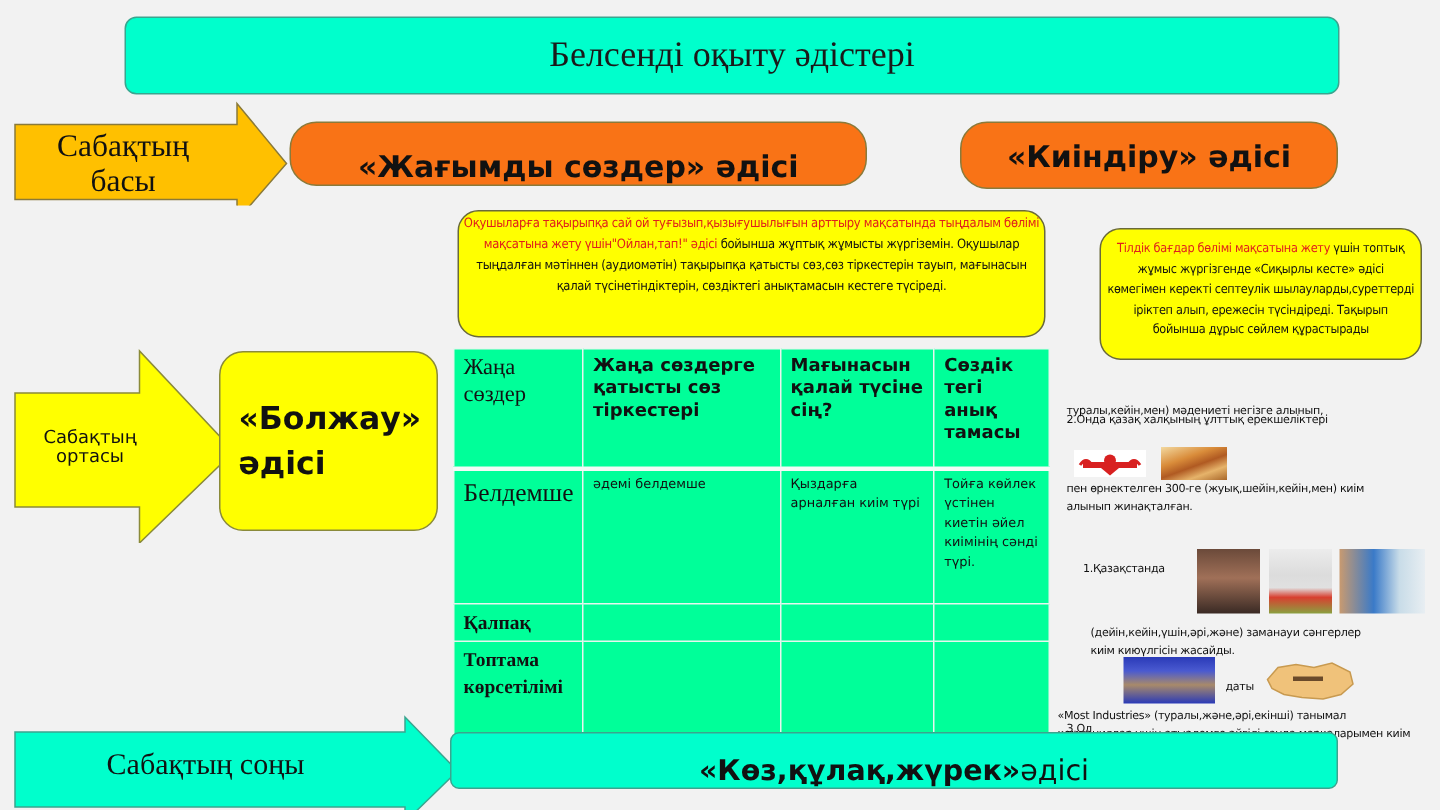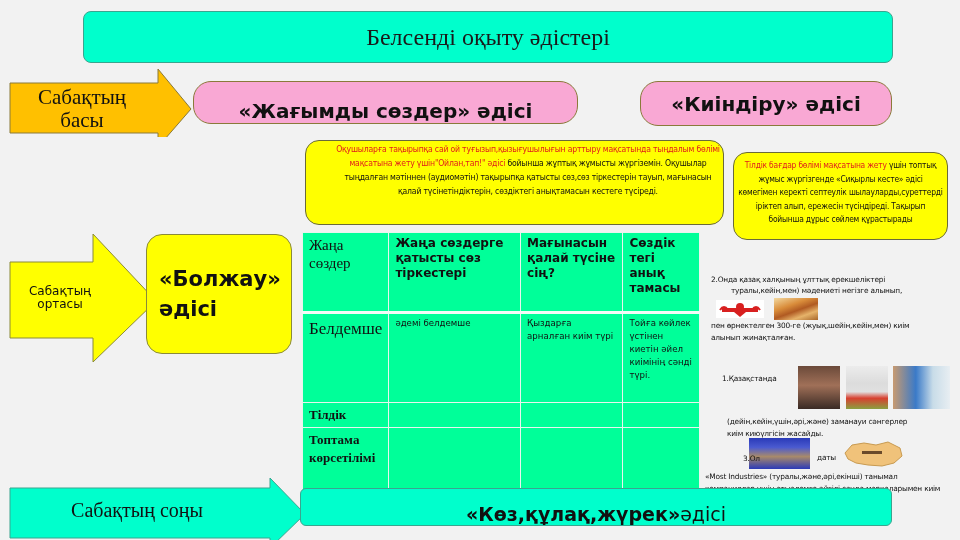--- a/index.html
+++ b/index.html
@@ -15,30 +15,29 @@
       display: flex; align-items: center; justify-content: center;
       font-family: "Liberation Serif", serif; font-size: 24px; color: #1a1a1a;
     }
     .arrow { position: absolute; }
     .arrow svg { position: absolute; left: 0; top: 0; }
     .arrow .label {
       position: absolute; display: flex; align-items: center; justify-content: center;
       text-align: center; line-height: 1.1;
     }
     .method-orange {
-      background: #f9a8d4; border: 1px solid #8a7a3a; border-radius: 18px;
+      background: #f97316; border: 1px solid #8a7a3a; border-radius: 18px;
       display: flex; align-items: center; justify-content: center;
       font-family: "DejaVu Sans", sans-serif; font-weight: bold; color: #111;
     }
     .desc-box {
       background: #ffff00; border: 1px solid #6a6a3a; border-radius: 14px;
       text-align: center; font-size: 8.6px; line-height: 14px; color: #111;
       font-family: "DejaVu Sans Condensed", "DejaVu Sans", sans-serif;
       letter-spacing: -0.2px;
-      padding-left: 27px;
     }
     .red { color: #e0201b; }
     .bolzhau {
       left: 146px; top: 234px; width: 146px; height: 120px;
       background: #ffff00; border: 1px solid #8a8a3a; border-radius: 16px;
       font-weight: bold; font-size: 21px; line-height: 30px; color: #111;
       display: flex; align-items: center; padding-left: 12px; box-sizing: border-box;
     }
     table.words {
       position: absolute; left: 302px; top: 232px; width: 398px;
@@ -128,36 +127,36 @@
     <td class="hdr-sans">Мағынасын қалай түсіне сің?</td>
     <td class="hdr-sans">Сөздік тегі анық тамасы</td>
   </tr>
   <tr style="height:90px; border-top:3px solid #f4fbf7;">
     <td class="rowhead" style="font-size:17px; line-height:24px;">Белдемше</td>
     <td class="cell-small">әдемі белдемше</td>
     <td class="cell-small">Қыздарға арналған киім түрі</td>
     <td class="cell-small">Тойға көйлек үстінен киетін әйел киімінің сәнді түрі.</td>
   </tr>
   <tr style="height:21px;">
-    <td class="rowhead-s">Тілдік</td>
+    <td class="rowhead-s">Қалпақ</td>
     <td></td>
     <td></td>
     <td></td>
   </tr>
   <tr style="height:80px;">
     <td class="rowhead-s">Топтама көрсетілімі</td>
     <td></td>
     <td></td>
     <td></td>
   </tr>
 </tbody>
   </table>
 
 <div class="abs side-text" style="left:711px; top:274px;">2.Онда қазақ халқының ұлттық ерекшеліктері</div>
-<div class="abs side-text" style="left:711px; top:285px;margin-left:20px;">туралы,кейін,мен) мәдениеті негізге алынып,</div>
+<div class="abs side-text" style="left:711px; top:268px;">туралы,кейін,мен) мәдениеті негізге алынып,</div>
 
 <div class="img" style="left:716px; top:300px; width:48px; height:18px; background:#fff;">
   <svg width="48" height="18">
     <rect x="6" y="8" width="36" height="4" fill="#d82020"></rect>
     <circle cx="24" cy="7" r="4" fill="#d82020"></circle>
     <path d="M18 12 L24 17 L30 12 Z" fill="#d82020"></path>
     <path d="M4 10 Q8 4 12 10" stroke="#d82020" stroke-width="2" fill="none"></path>
     <path d="M36 10 Q40 4 44 10" stroke="#d82020" stroke-width="2" fill="none"></path>
   </svg>
 </div>
@@ -174,21 +173,21 @@
 <div class="abs side-text" style="left:727px; top:416px;">(дейін,кейін,үшін,әрі,және) заманауи сәнгерлер</div>
 <div class="abs side-text" style="left:727px; top:428px;">киім киюүлгісін жасайды.</div>
 
 <div class="img" style="left:749px; top:438px; width:61px; height:31px; background:linear-gradient(180deg,#2a3ab8 0%,#4a5ad0 30%,#a88a6a 60%,#2a3ab8 100%);"></div>
 <div class="img" style="left:842px; top:439px; width:62px; height:30px;">
   <svg width="62" height="30">
     <path d="M3 14 L10 6 L22 4 L34 6 L46 3 L58 9 L60 17 L52 24 L40 27 L26 26 L14 24 L6 20 Z" fill="#f0c27a" stroke="#c89a50" stroke-width="1"></path>
     <rect x="20" y="12" width="20" height="3" fill="#6a4a2a"></rect>
   </svg>
 </div>
-<div class="abs side-text" style="left:711px; top:453px;margin-left:32px;">3.Ол</div>
+<div class="abs side-text" style="left:711px; top:480px;">3.Ол</div>
 <div class="abs side-text" style="left:817px; top:452px;">даты</div>
 <div class="abs side-text" style="left:705px; top:471px;">«Most Industries» (туралы,және,әрі,екінші) танымал</div>
 <div class="abs side-text" style="left:705px; top:483px;">компаниялар үшін атыәлемге әйгілі сауда маркаларымен киім</div>
 <div class="abs side-text" style="left:705px; top:495px;">үлгілерінің айрықша дизайнін жасап шығарады.</div>
 
 <div class="arrow" style="left:8px; top:476px; width:300px; height:64px;">
   <svg width="300" height="64">
     <polygon points="2,12 262,12 262,2 297,38 262,72 262,62 2,62" fill="#00ffcc" stroke="#3aa58f" stroke-width="1"></polygon>
   </svg>
   <div class="label" style="left:4px; top:12px; width:250px; height:44px; font-family:'Liberation Serif',serif; font-size:20px; color:#111;">

